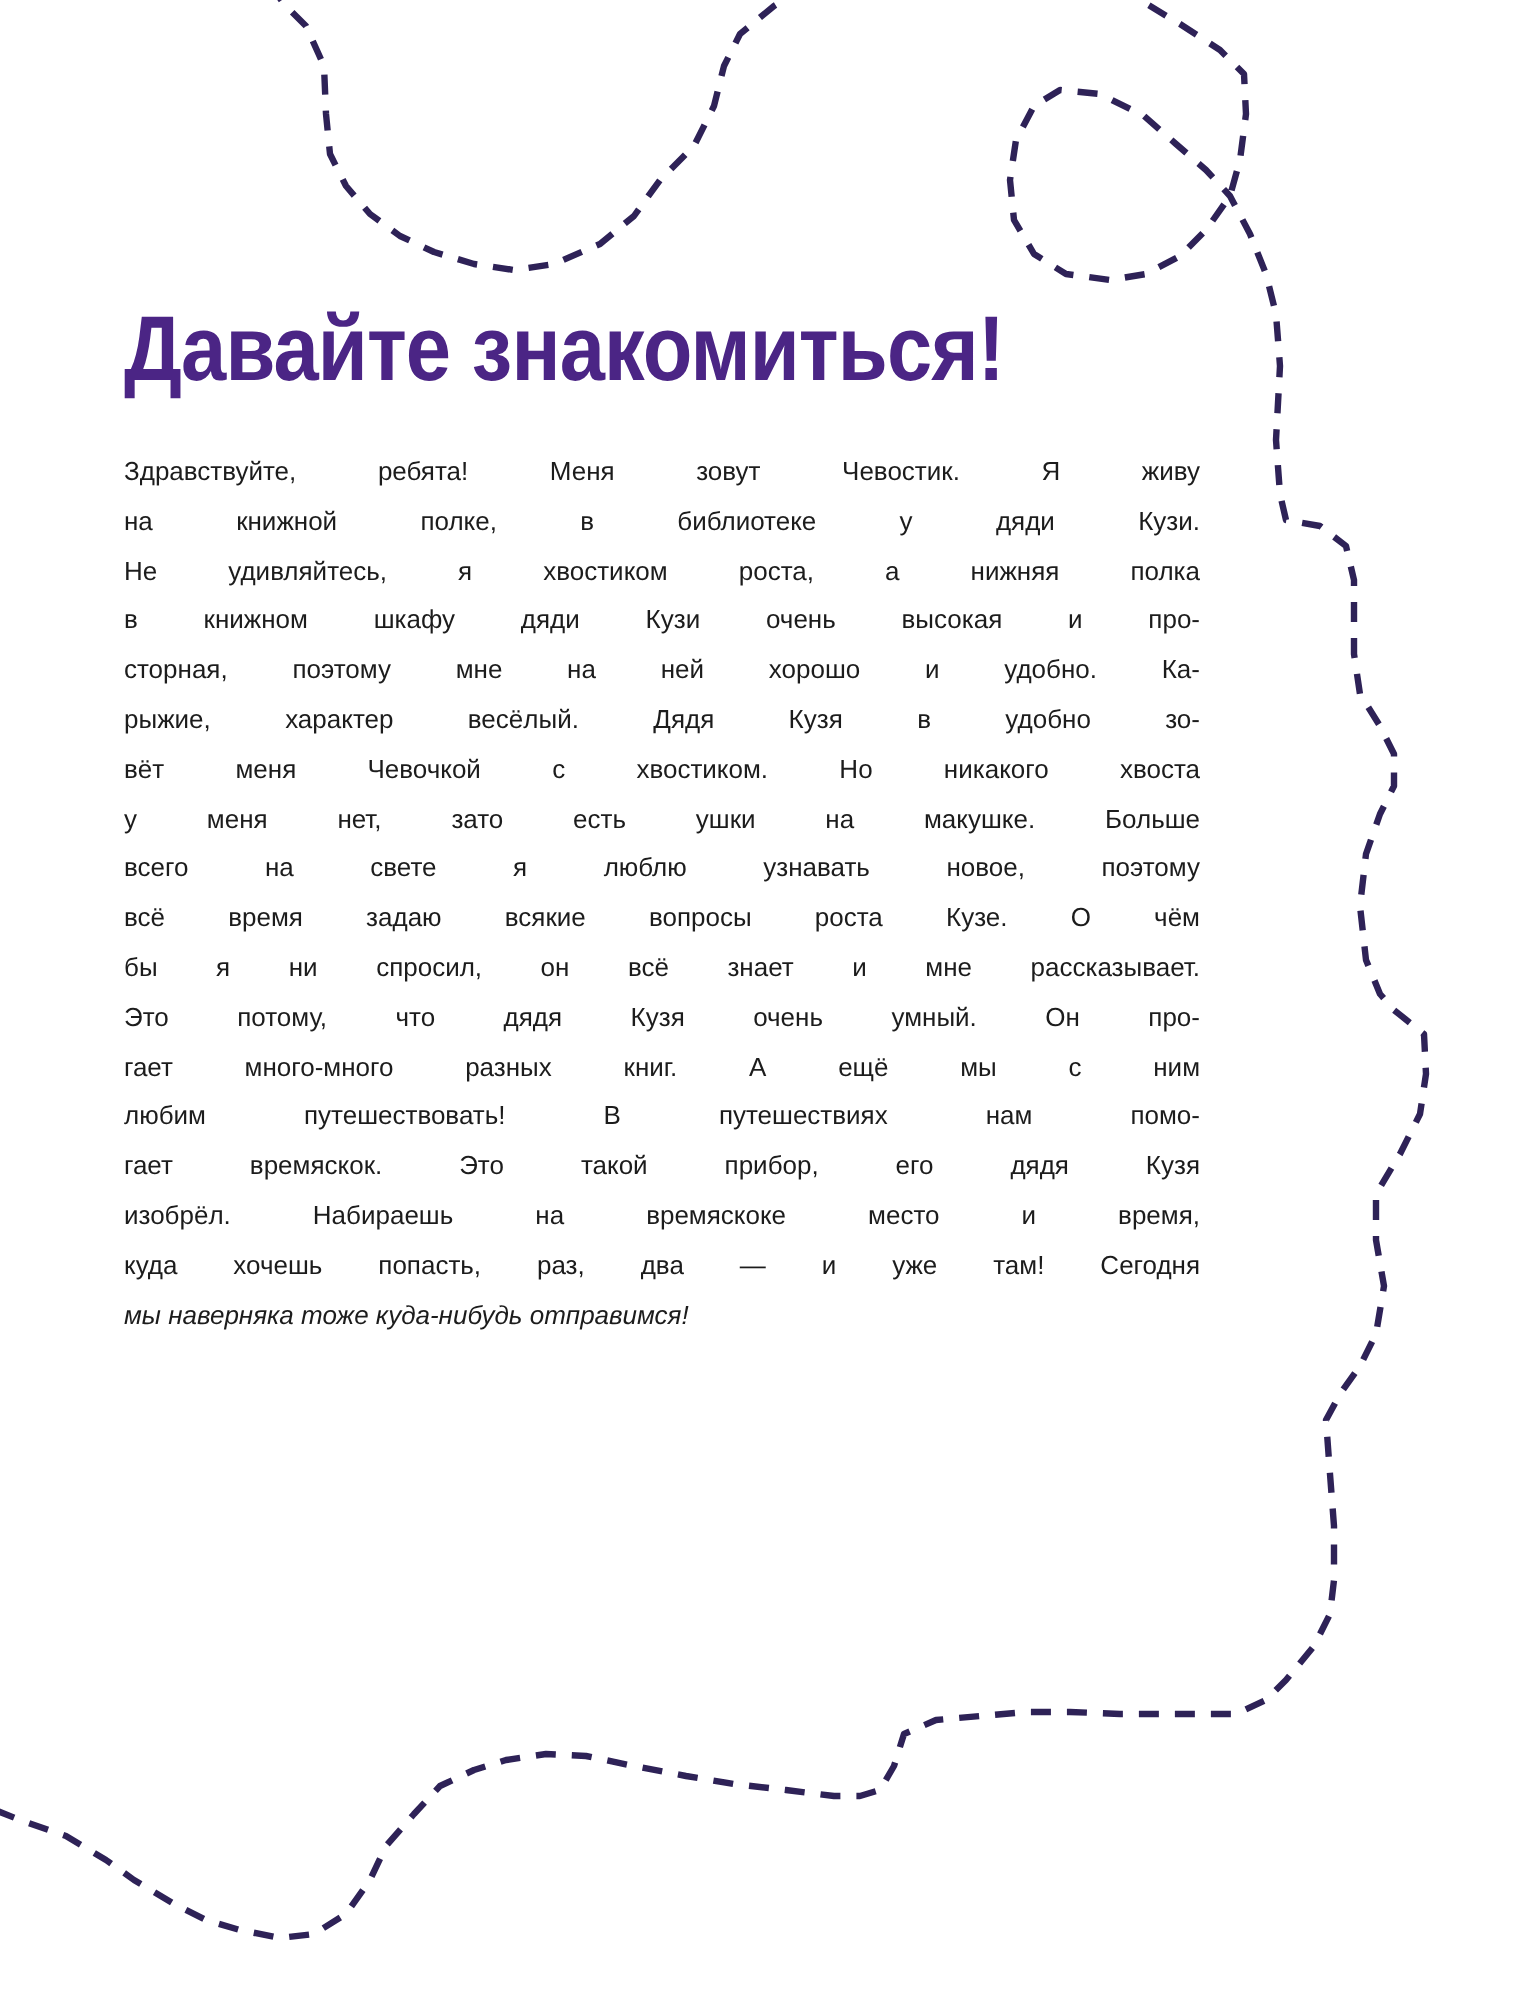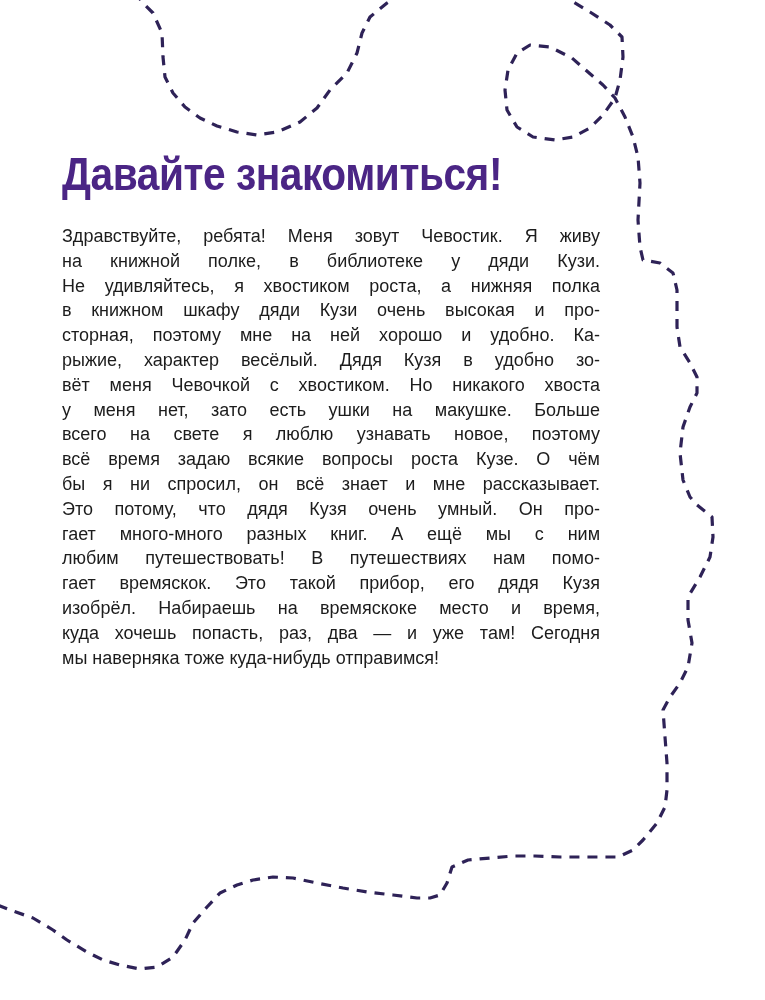--- a/index.html
+++ b/index.html
@@ -46,34 +46,35 @@
       transform-origin: 0 50%;
       letter-spacing: -0.5px;
     }
     .body-text {
       position: absolute;
       left: 62px;
       top: 224px;
       width: 538px;
       margin: 0;
       font-family: "Liberation Sans", sans-serif;
-      font-size: 18px;
+      font-size: 13px;
       line-height: 24.8px;
       color: var(--text-color);
     }
     .body-text .line {
       display: block;
       text-align: justify;
       text-align-last: justify;
       height: 24.8px;
       overflow: visible;
     }
     .body-text .line.last {
       text-align: left;
       text-align-last: left;
+      font-style: italic;
     }
   </style>
 </head>
 <body style="--title-color: #4b2585; --dash-color: #2e2257; --text-color: #1c1c1c;">
 
 <svg class="decor" viewBox="0 0 765 1000" xmlns="http://www.w3.org/2000/svg">
   <path d="M135,-8 L142,2 L153,13 L162,33 L163,57 L165,77 L173,93 L185,107 L200,118 L217,126 L237,132 L257,135 L277,132 L300,122 L317,108 L330,90 L347,73 L357,53 L362,33 L370,17 L387,3 L400,-5"></path>
   <path d="M560,-8 L570,0 L590,12 L610,25 L622,37 L623,57 L620,80 L615,98 L603,115 L590,128 L573,137 L555,140 L533,137 L517,127 L507,110 L505,90 L508,70 L517,53 L530,45 L550,47 L572,58 L588,72 L603,85 L615,98 L625,117 L633,137 L638,157 L640,183 L638,220 L640,247 L643,260 L660,263 L673,273 L677,290 L677,327 L680,347 L690,363 L697,377 L697,393 L690,407 L683,427 L680,453 L683,480 L690,497 L697,505 L712,517 L713,537 L710,557 L700,577 L688,597 L688,620 L692,643 L688,667 L680,683 L670,697 L663,710 L665,737 L667,763 L667,790 L665,807 L657,823 L643,840 L633,850 L618,857 L600,857 L580,857 L560,857 L535,856 L513,856 L490,858 L468,860 L452,867 L447,883 L440,895 L430,898 L417,898 L393,895 L367,892 L343,888 L317,883 L293,878 L273,877 L253,880 L237,885 L220,893 L207,907 L193,923 L185,940 L173,957 L157,967 L140,969 L120,965 L103,960 L87,952 L67,940 L53,930 L33,918 L10,910 L-10,902"></path>
 </svg>
 

